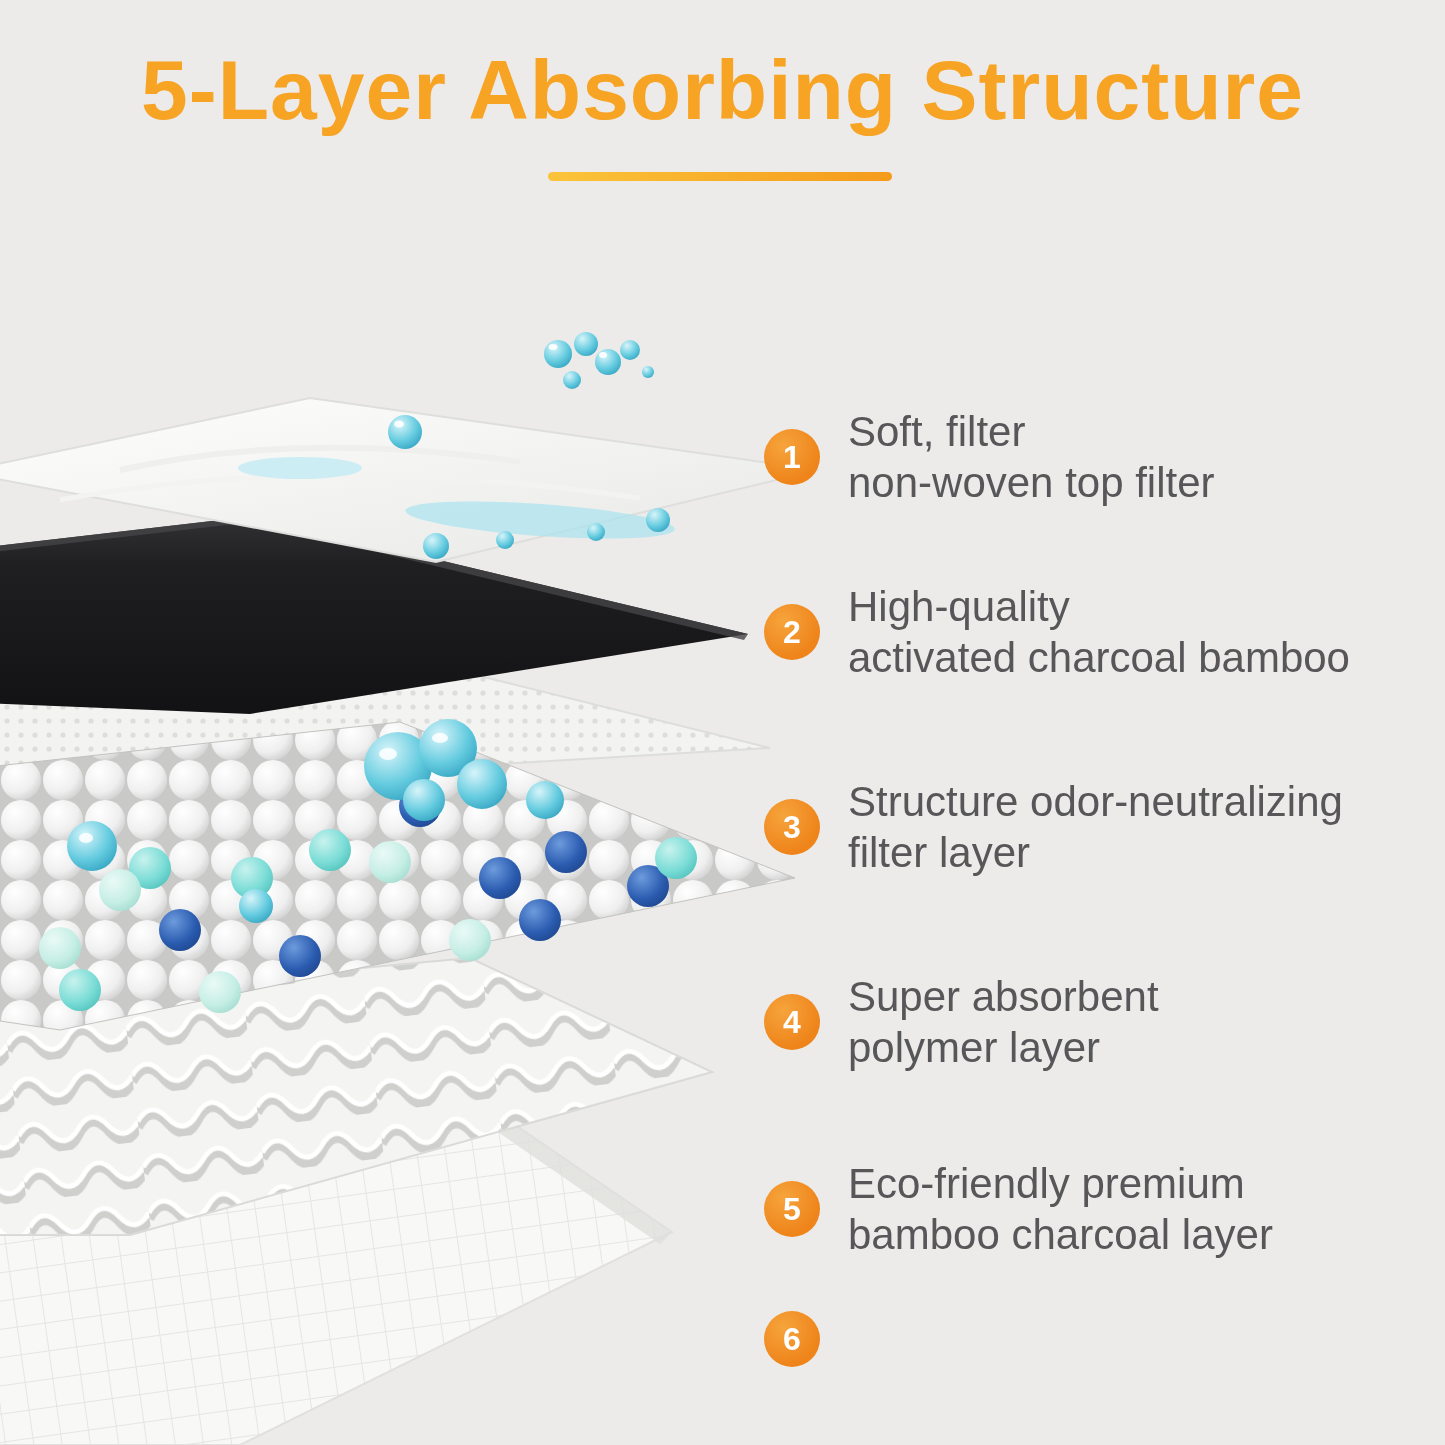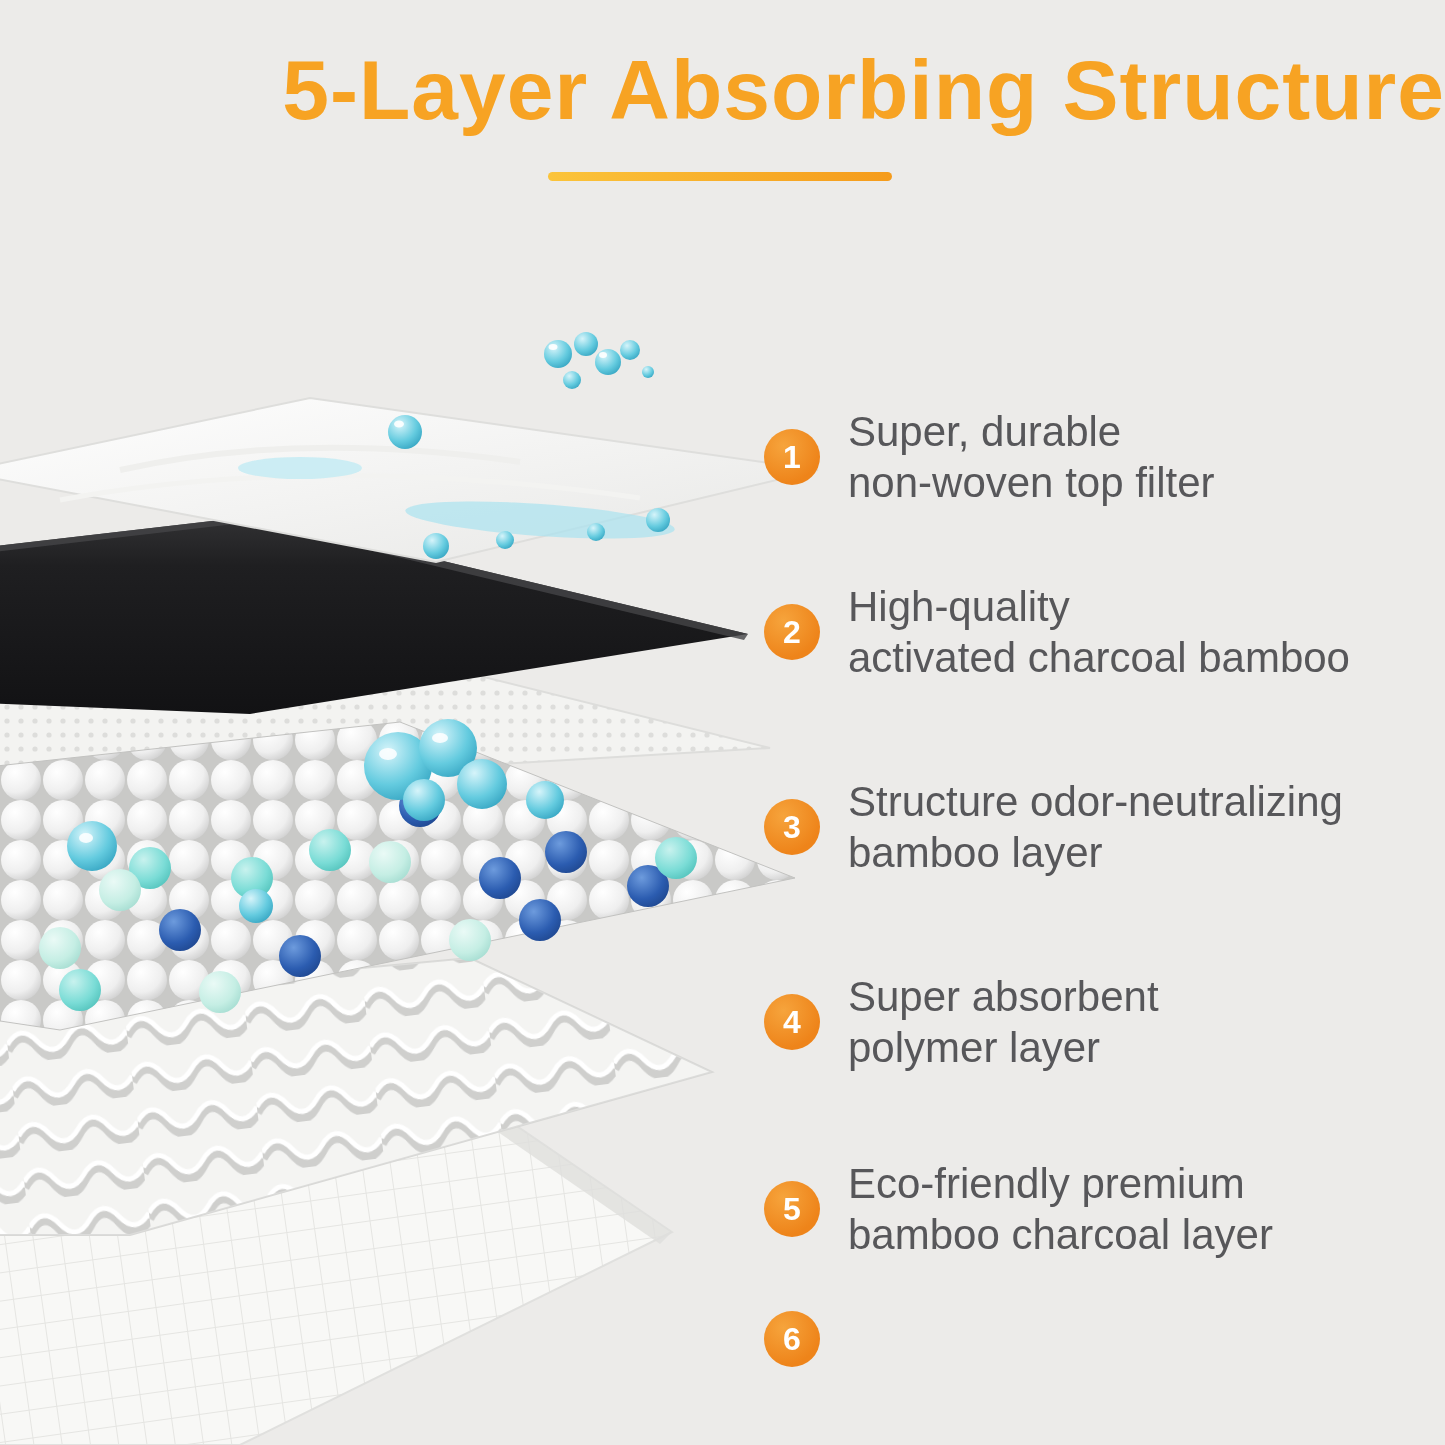--- a/index.html
+++ b/index.html
@@ -10,21 +10,21 @@
     height: 1445px;
     background: #ecebe9;
     overflow: hidden;
     font-family: "Liberation Sans", sans-serif;
   }
   .title {
     position: absolute;
     top: 42px;
     left: 0;
     width: 1445px;
-    text-align: right;
+    text-align: center;
     font-size: 84px;
     font-weight: 700;
     color: #f7a323;
     letter-spacing: 1px;
   }
   .title-underline {
     position: absolute;
     top: 172px;
     left: 548px;
     width: 344px;
@@ -211,42 +211,42 @@
 </svg>
 
 <h1 class="title">5-Layer Absorbing Structure</h1>
 <div class="title-underline"></div>
 
 <div class="callout" style="top:406px">
   <div class="badge">
       <span>1</span>
     </div>
   <div class="callout-text">
-    <div>Super, durable</div>
+    <div>Soft, filter</div>
     <div>non-woven top filter</div>
   </div>
 </div>
 
 <div class="callout" style="top:581px">
   <div class="badge">
       <span>2</span>
     </div>
   <div class="callout-text">
     <div>High-quality</div>
     <div>activated charcoal bamboo</div>
   </div>
 </div>
 
 <div class="callout" style="top:776px">
   <div class="badge">
       <span>3</span>
     </div>
   <div class="callout-text">
     <div>Structure odor-neutralizing</div>
-    <div>bamboo layer</div>
+    <div>filter layer</div>
   </div>
 </div>
 
 <div class="callout" style="top:971px">
   <div class="badge">
       <span>4</span>
     </div>
   <div class="callout-text">
     <div>Super absorbent</div>
     <div>polymer layer</div>

